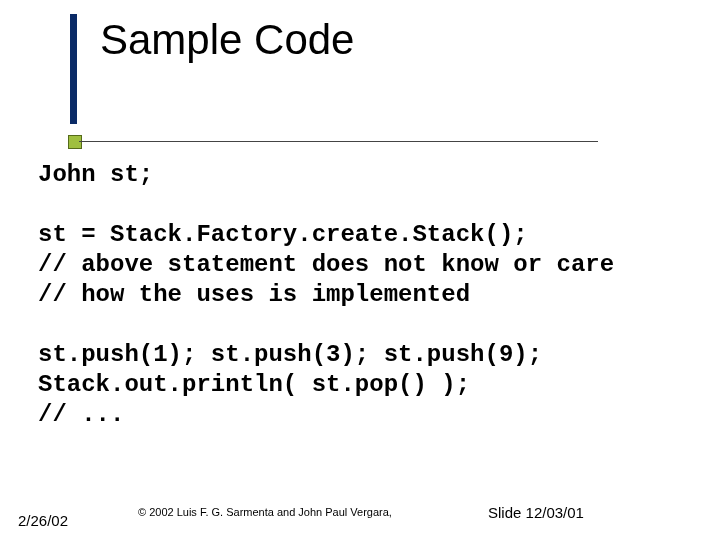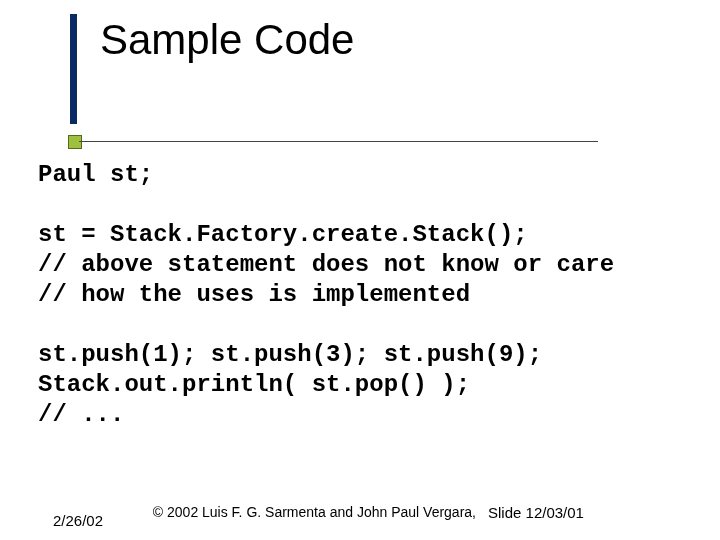--- a/index.html
+++ b/index.html
@@ -76,42 +76,42 @@
     height: 36px;
     display: flex;
     align-items: center;
     justify-content: space-between;
     padding: 0 22px 0 18px;
     font-family: "Comic Sans MS", "Comic Sans", cursive, sans-serif;
     font-size: 15px;
     box-sizing: border-box;
   }
   .footer .center {
-    text-align: right;
-    font-size: 14px;
+    text-align: left;
+    font-size: 11px;
     line-height: 1.15;
     flex: 1;
   }
-  .footer .left { flex: 0 0 auto; width: 120px; text-align: center; margin-top: 16px; }
+  .footer .left { flex: 0 0 auto; width: 120px; text-align: left; margin-top: 16px; }
   .footer .right { flex: 0 0 auto; width: 120px; text-align: center; }
 </style>
 </head>
 <body>
 
 <div class="slide">
 
   <div class="accent-bar"></div>
   <div class="accent-dot"></div>
   <div class="hrule"></div>
 
   <div class="title-wrap">
     <div class="title-line1">Sample Code</div>
   </div>
 
-  <div class="body"><span>Paul st;</span>
+  <div class="body"><span>John st;</span>
 <span></span>
 <span>st = Stack.Factory.create.Stack();</span>
 <span>// above statement does not know or care</span>
 <span>// how the uses is implemented</span>
 <span></span>
 <span>st.push(1); st.push(3); st.push(9);</span>
 <span>Stack.out.println( st.pop() );</span>
 <span>// ...</span></div>
 
   <div class="footer">

